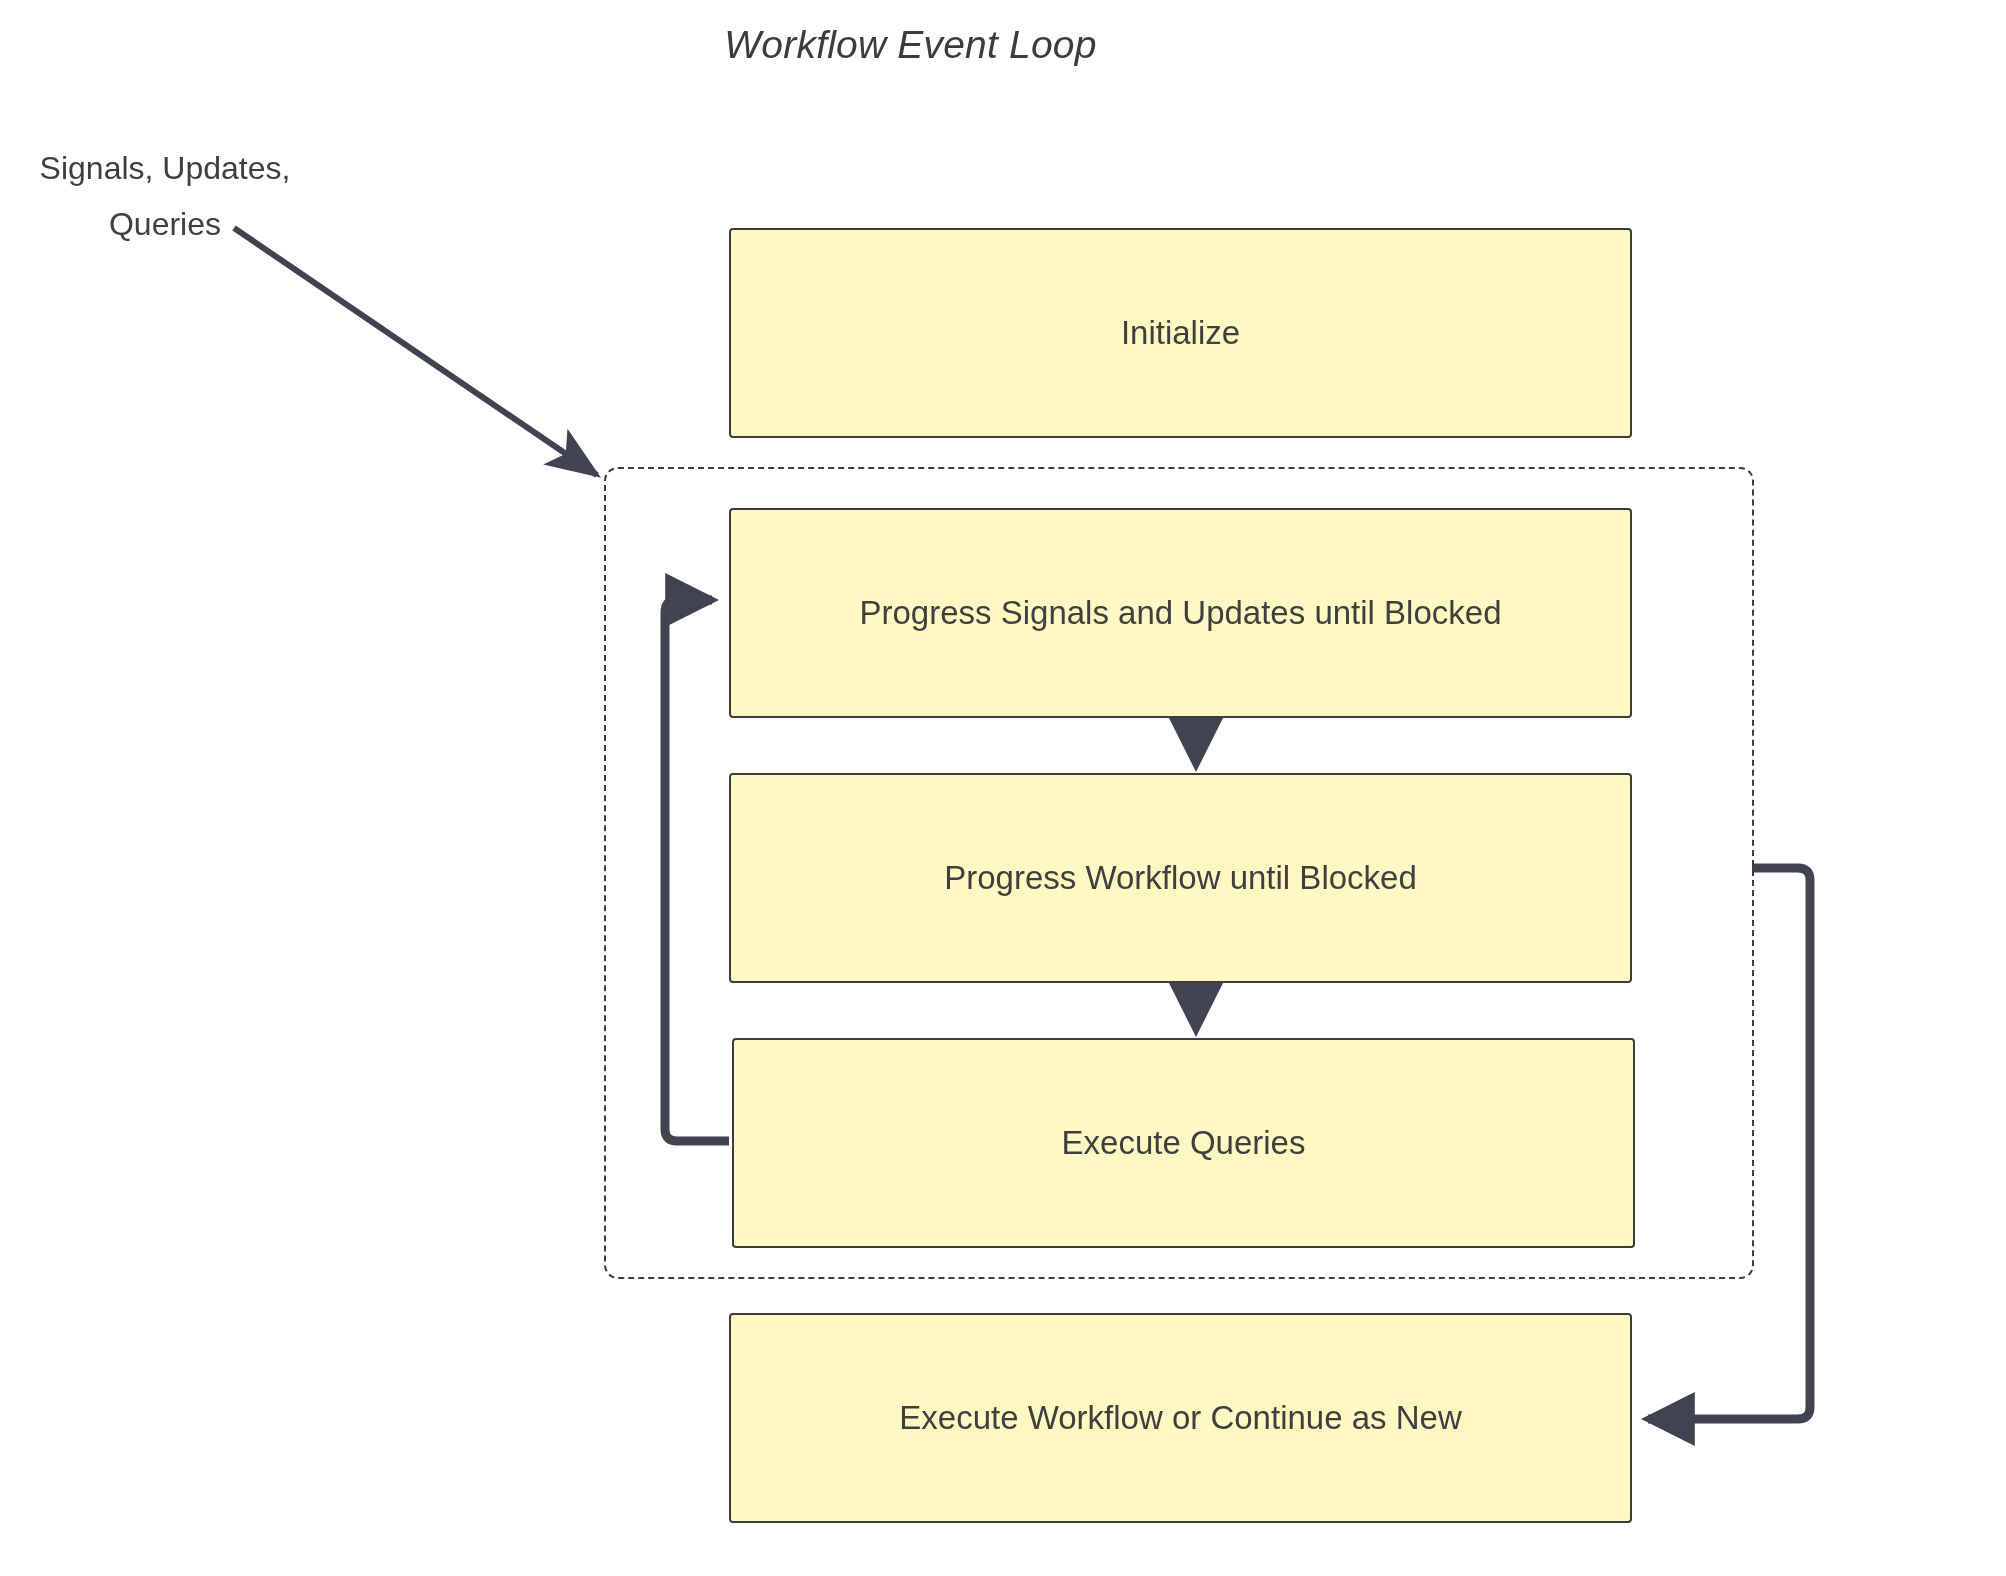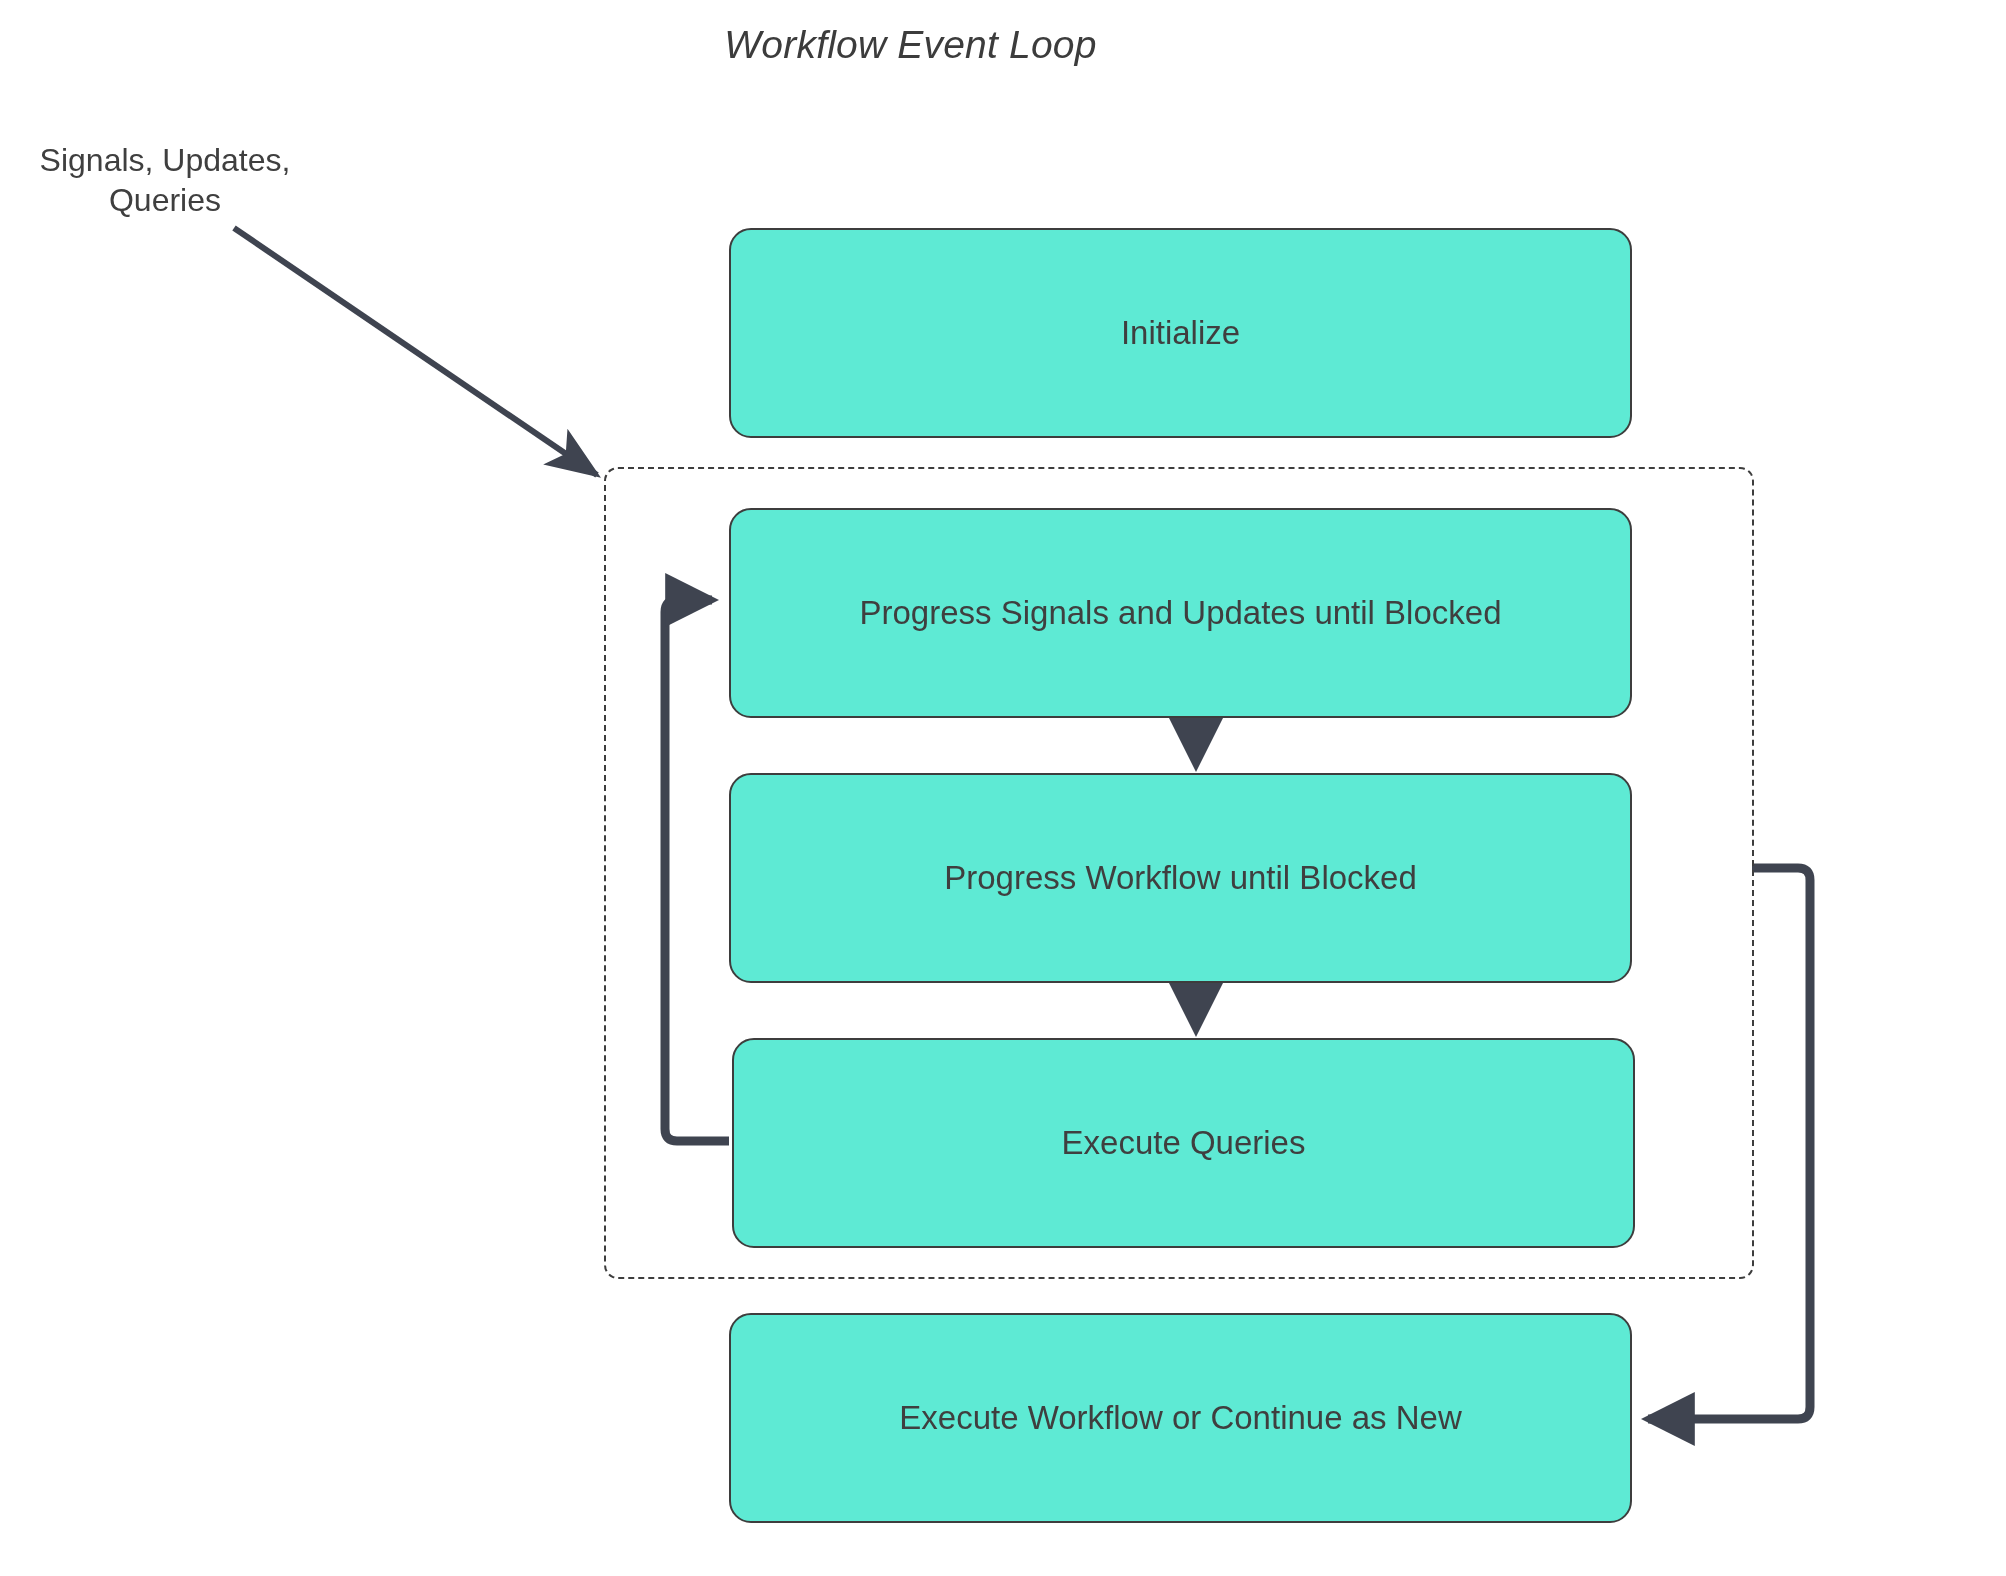--- a/index.html
+++ b/index.html
@@ -39,30 +39,30 @@
     color: #3c3c3c;
     letter-spacing: 0.2px;
   }
   .ext-label {
     position: absolute;
     left: 20px;
     top: 140px;
     width: 290px;
     text-align: center;
     font-size: 32px;
-    line-height: 40px;
+    line-height: 56px;
     color: #3f3f3f;
     white-space: pre-line;
   }
   .node {
     position: absolute;
     box-sizing: border-box;
     border: 2px solid #3d3d3d;
-    border-radius: 22px;
-    background: #5eead4;
+    border-radius: 4px;
+    background: #fef9c3;
     display: flex;
     align-items: center;
     justify-content: center;
     color: #3f3f3f;
     font-size: 33px;
     text-align: center;
   }
   .node-label {
     padding: 0 18px;
   }

